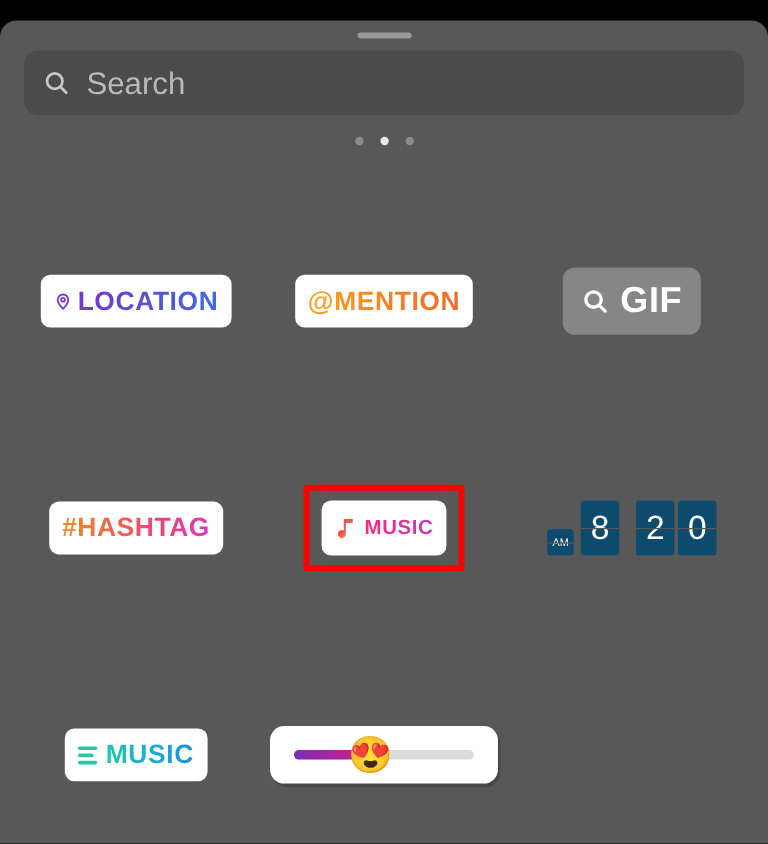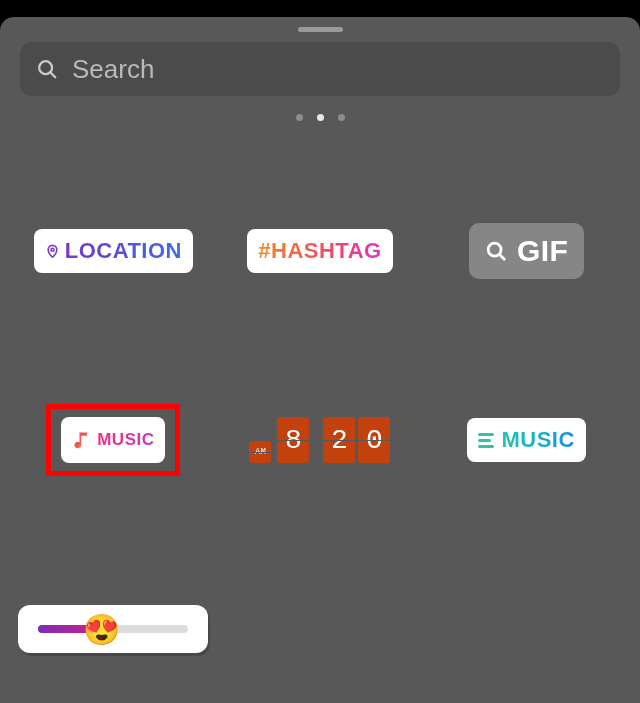--- a/index.html
+++ b/index.html
@@ -139,28 +139,28 @@
     display: flex;
     flex-direction: column;
     gap: 2px;
     margin-right: 3px;
   }
   .clock .ampm .tile {
     width: 22px; height: 22px;
     font-size: 9px;
   }
   .tile {
-    background: #c2410c;
+    background: #0c4a6e;
     color: #fff;
     width: 32px; height: 46px;
     border-radius: 3px;
     display: flex;
     align-items: center;
     justify-content: center;
-    font-family: Liberation Mono, monospace;
+    font-family: Liberation Sans, sans-serif;
     font-size: 28px;
     position: relative;
     overflow: hidden;
   }
   .tile::after {
     content: "";
     position: absolute;
     left: 0; right: 0; top: 50%;
     height: 1px;
     background: #585858;
@@ -246,31 +246,34 @@
   <div class="grid">
 
     <div class="chip">
       <svg width="15" height="20" viewBox="0 0 24 24" fill="none" stroke="#7a3cd0" stroke-width="2.5">
         <path d="M12 22s7-6.5 7-12a7 7 0 1 0-14 0c0 5.5 7 12 7 12z"></path>
         <circle cx="12" cy="10" r="2.5"></circle>
       </svg>
       <span class="loc-text">LOCATION</span>
     </div>
 
-
     <div class="chip">
-      <span class="hash-text">#HASHTAG</span>
+      <span class="mention-text">@MENTION</span>
     </div>
 
     <div class="chip gif">
       <svg width="22" height="22" viewBox="0 0 24 24" fill="none" stroke="#ffffff" stroke-width="3" stroke-linecap="round">
         <circle cx="10.5" cy="10.5" r="7"></circle>
         <line x1="21" y1="21" x2="15.8" y2="15.8"></line>
       </svg>
       <span>GIF</span>
+    </div>
+
+    <div class="chip">
+      <span class="hash-text">#HASHTAG</span>
     </div>
 
     <div class="music-wrap">
       <div class="chip" style="height:46px;">
         <svg width="20" height="22" viewBox="0 0 24 24">
           <defs>
             <linearGradient id="mg" x1="0" y1="0" x2="1" y2="1">
               <stop offset="0%" stop-color="#f72a7e"></stop>
               <stop offset="100%" stop-color="#f58a1f"></stop>
             </linearGradient>

